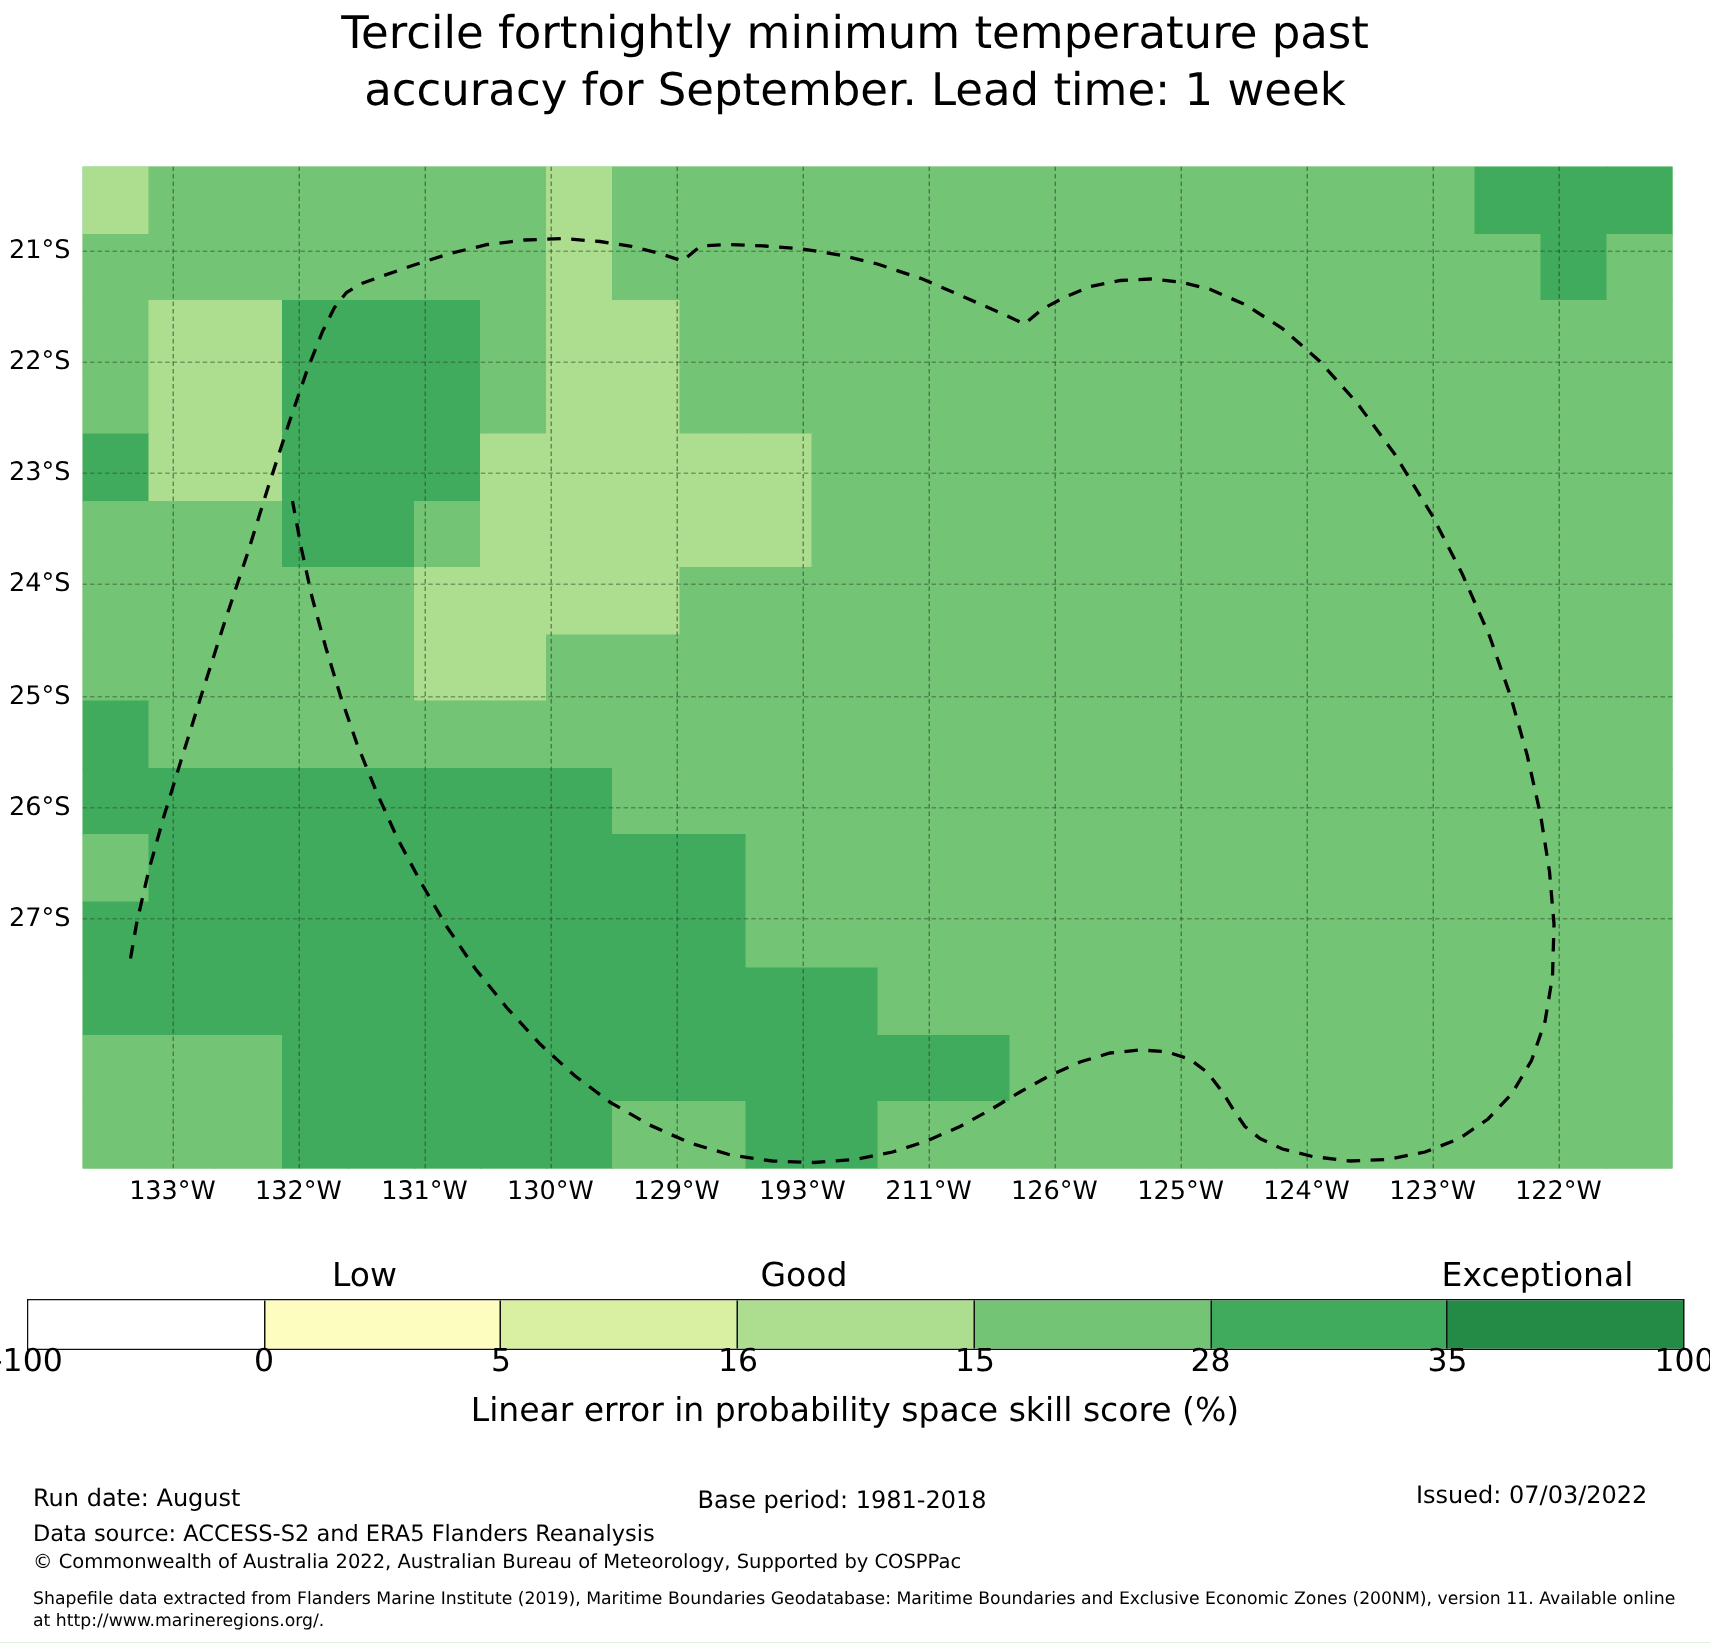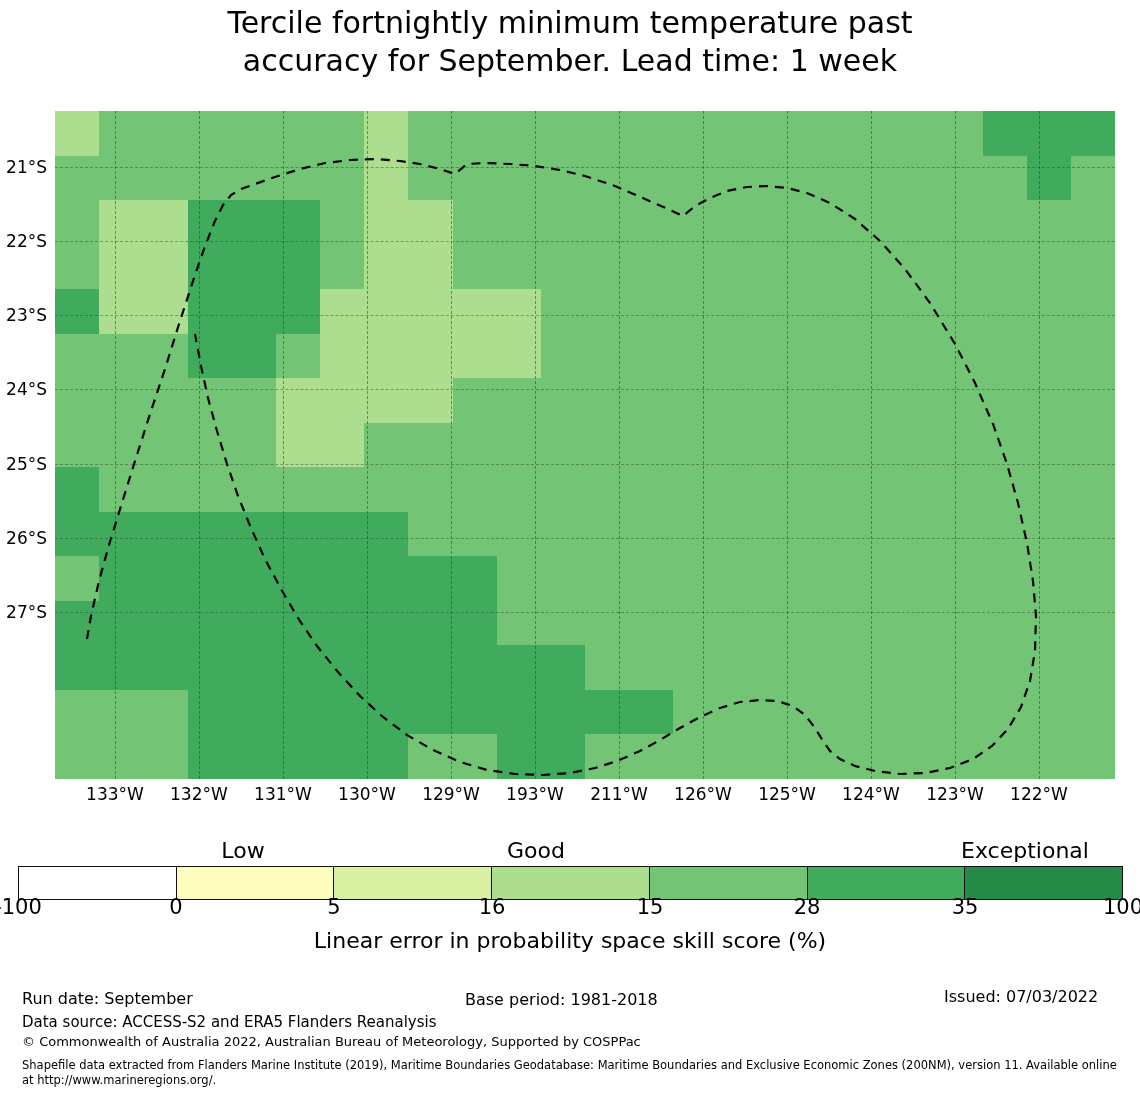--- a/index.html
+++ b/index.html
@@ -612,21 +612,21 @@
     <div class="cseg" style="background:#ffffff"></div>
     <div class="cseg" style="background:#fdfdc0"></div>
     <div class="cseg" style="background:#d9f0a3"></div>
     <div class="cseg" style="background:#addd8e"></div>
     <div class="cseg" style="background:#74c476"></div>
     <div class="cseg" style="background:#41ab5d"></div>
     <div class="cseg" style="background:#238b45"></div>
   </div>
 <div id="cbar-xlabel">Linear error in probability space skill score (%)</div>
 
-<div id="foot-run">Run date: September</div>
+<div id="foot-run">Run date: August</div>
 <div id="foot-base">Base period: 1981-2018</div>
 <div id="foot-issued">Issued: 07/03/2022</div>
 <div id="foot-src">Data source: ACCESS-S2 and ERA5 Flanders Reanalysis</div>
 <div id="foot-copy">© Commonwealth of Australia 2022, Australian Bureau of Meteorology, Supported by COSPPac</div>
 <div id="foot-shape">Shapefile data extracted from Flanders Marine Institute (2019), Maritime Boundaries Geodatabase: Maritime Boundaries and Exclusive Economic Zones (200NM), version 11. Available online at http://www.marineregions.org/.</div>
 
 <div class="ytick" style="top:158.6444px">21°S</div>
 <div class="ytick" style="top:232.8592px">22°S</div>
 <div class="ytick" style="top:307.1408px">23°S</div>
 <div class="ytick" style="top:381.35560000000004px">24°S</div>

